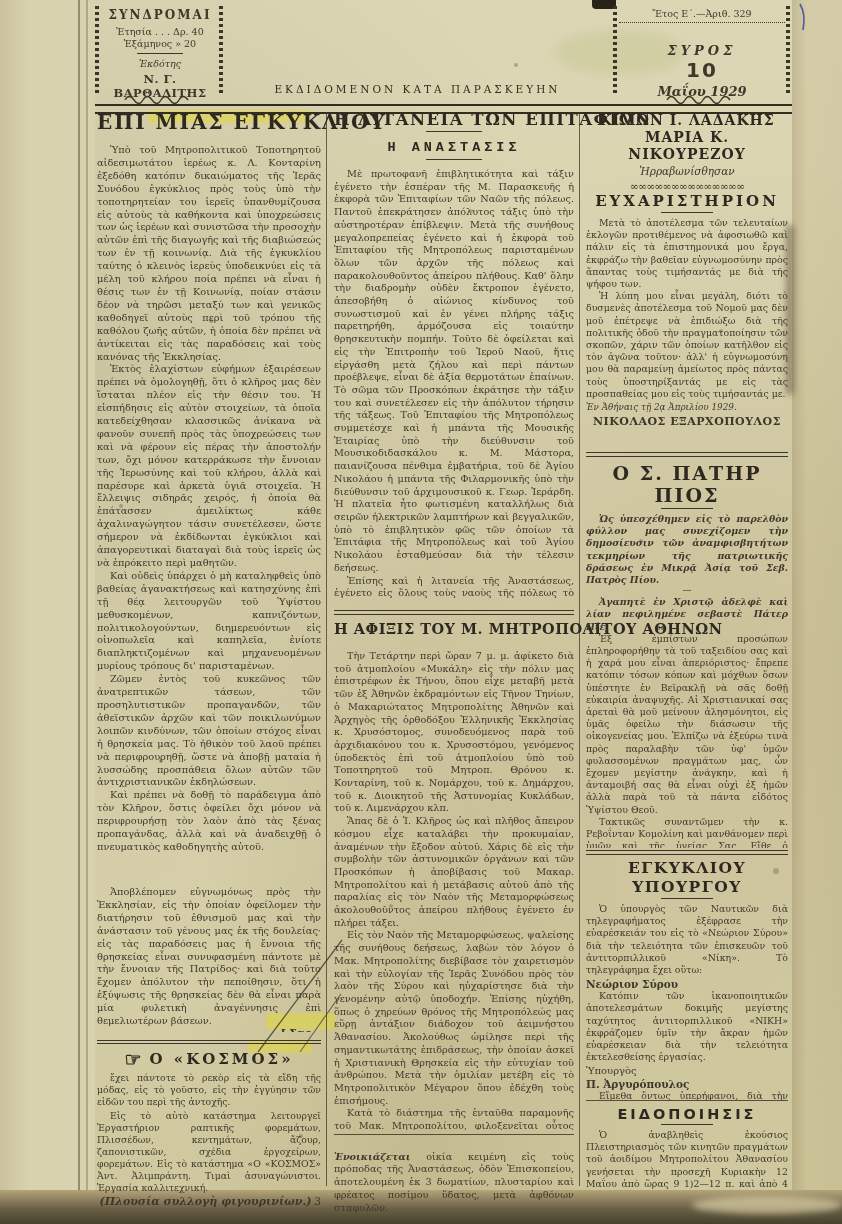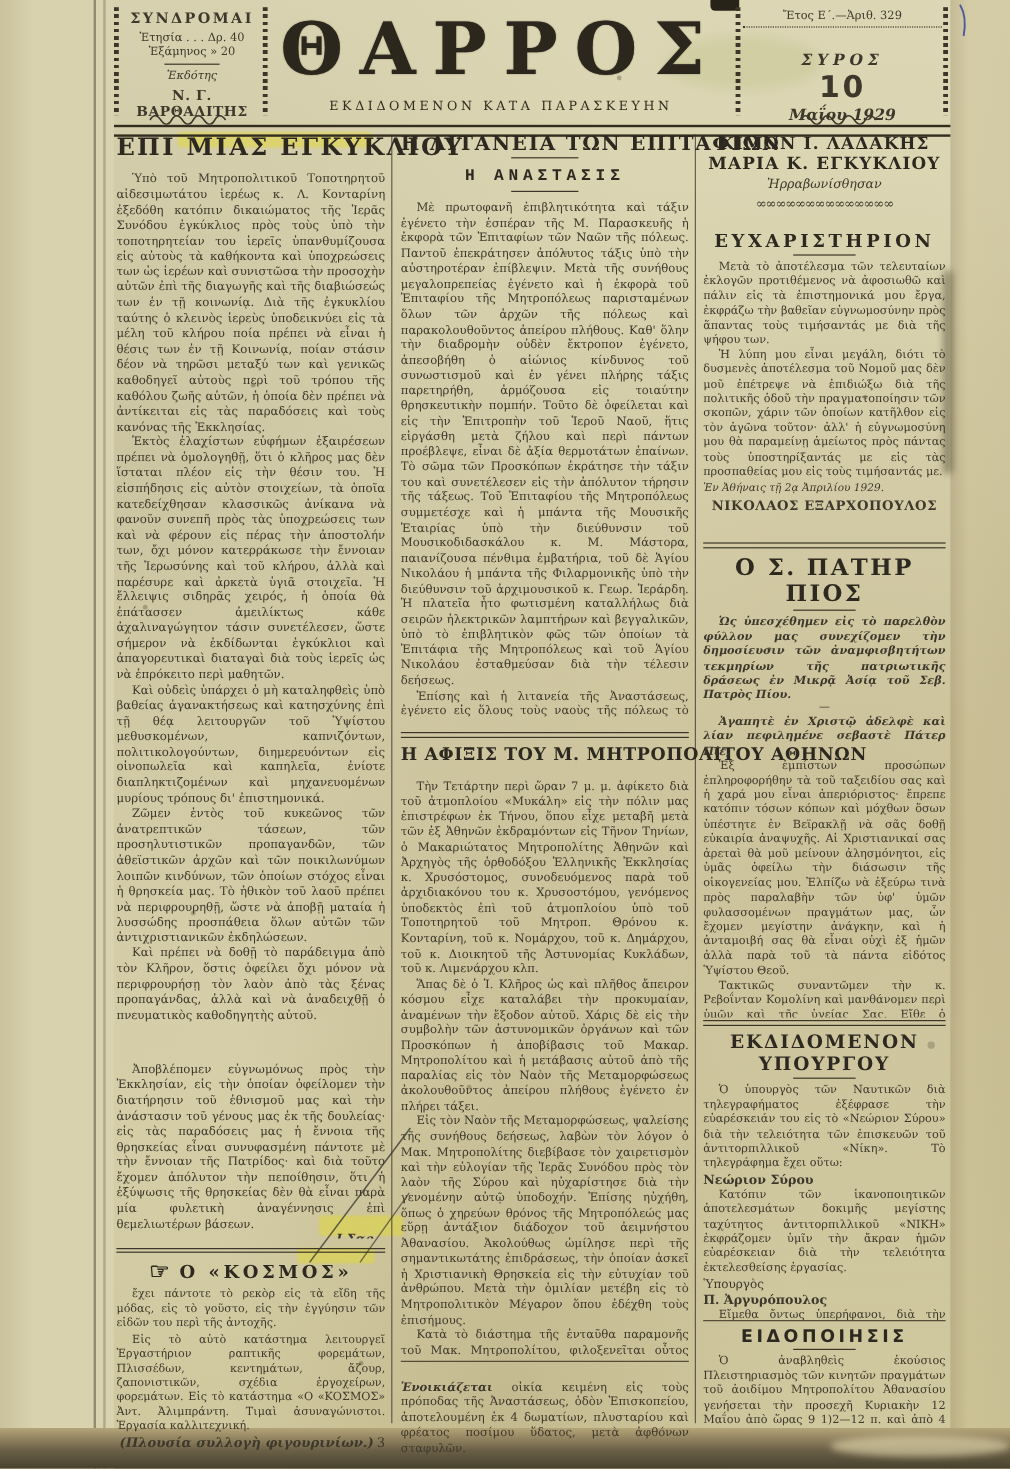--- a/index.html
+++ b/index.html
@@ -49,21 +49,21 @@
   .mast-left .t3{font-size:9.5px;font-style:italic;}
   .mast-left .t4{font-weight:bold;font-size:11.5px;margin-top:3px;letter-spacing:.5px;}
   .mast-title{position:absolute;left:130px;top:8px;width:385px;text-align:center;
       font-weight:bold;font-size:60px;line-height:1;letter-spacing:14px;color:#2c271c;
       text-shadow:0 0 1px rgba(44,39,28,.8);}
   .mast-sub{position:absolute;left:130px;top:79px;width:385px;text-align:center;
       font-size:10.5px;letter-spacing:3px;color:#332d20;}
   .mast-right{position:absolute;left:524px;top:2px;width:166px;text-align:center;}
   .mast-right .issue{font-size:9.5px;border-bottom:1px dotted #3c362a;padding:2px 0 3px;}
   .mast-right .place{font-weight:bold;font-style:italic;font-size:13px;letter-spacing:4px;margin-top:20px;}
-  .mast-right .day{font-weight:bold;font-size:25px;letter-spacing:2px;line-height:1;margin-top:2px;
+  .mast-right .day{font-weight:bold;font-size:20px;letter-spacing:2px;line-height:1;margin-top:2px;
       font-family:"DejaVu Sans","Liberation Sans",sans-serif;}
   .mast-right .date{font-weight:bold;font-style:italic;font-size:13px;margin-top:4px;}
   .squig{position:absolute;bottom:0;}
   
   .col{position:absolute;top:0;height:1224px;}
   .bp{margin:0;text-indent:13px;text-align:justify;}
   .clip{overflow:hidden;position:absolute;left:0;right:0;}
   .c1{left:97px;width:224px;}
   .c1 .bp{font-size:9.8px;line-height:12.9px;}
   .h-main{position:absolute;left:0;right:0;top:110px;text-align:center;font-weight:bold;
@@ -155,21 +155,20 @@
 
     <div class="mast-left">
       <div class="t1">ΣΥΝΔΡΟΜΑΙ</div>
       <div class="t2">Ἐτησία . . . Δρ. 40</div>
       <div class="t2" style="margin-top:1px">Ἑξάμηνος  »  20</div>
       <div class="sep"></div>
       <div class="t3">Ἐκδότης</div>
       <div class="t4">Ν. Γ. ΒΑΡΘΑΛΙΤΗΣ</div>
     </div>
 
-    <div class="mast-title">ΘΑΡΡΟΣ</div>
     <div class="mast-sub">ΕΚΔΙΔΟΜΕΝΟΝ ΚΑΤΑ ΠΑΡΑΣΚΕΥΗΝ</div>
 
     <div class="mast-right">
       <div class="issue">Ἔτος Ε΄.—Ἀριθ. 329</div>
       <div class="place">ΣΥΡΟΣ</div>
       <div class="day">10</div>
       <div class="date">Μαΐου 1929</div>
     </div>
 
     <svg class="squig" style="left:28px" width="74" height="10">
@@ -182,21 +181,21 @@
   <div class="rule-heavy"></div>
 
   <div class="vrule" style="left:326px"></div>
   <div class="vrule" style="left:579px"></div>
 
   <div class="col c1">
     <div class="h-main">ΕΠΙ ΜΙΑΣ ΕΓΚΥΚΛΙΟΥ</div>
     <div class="clip c1-body">
       <p class="bp">Ὑπὸ τοῦ Μητροπολιτικοῦ Τοποτηρητοῦ αἰδεσιμωτάτου ἱερέως κ. Λ. Κονταρίνη ἐξεδόθη κατόπιν δικαιώματος τῆς Ἱερᾶς Συνόδου ἐγκύκλιος πρὸς τοὺς ὑπὸ τὴν τοποτηρητείαν του ἱερεῖς ὑπανθυμίζουσα εἰς αὐτοὺς τὰ καθήκοντα καὶ ὑποχρεώσεις των ὡς ἱερέων καὶ συνιστῶσα τὴν προσοχὴν αὐτῶν ἐπὶ τῆς διαγωγῆς καὶ τῆς διαβιώσεώς των ἐν τῇ κοινωνίᾳ. Διὰ τῆς ἐγκυκλίου ταύτης ὁ κλεινὸς ἱερεὺς ὑποδεικνύει εἰς τὰ μέλη τοῦ κλήρου ποία πρέπει νὰ εἶναι ἡ θέσις των ἐν τῇ Κοινωνίᾳ, ποίαν στάσιν δέον νὰ τηρῶσι μεταξύ των καὶ γενικῶς καθοδηγεῖ αὐτοὺς περὶ τοῦ τρόπου τῆς καθόλου ζωῆς αὐτῶν, ἡ ὁποία δὲν πρέπει νὰ ἀντίκειται εἰς τὰς παραδόσεις καὶ τοὺς κανόνας τῆς Ἐκκλησίας.</p>
       <p class="bp">Ἐκτὸς ἐλαχίστων εὐφήμων ἐξαιρέσεων πρέπει νὰ ὁμολογηθῇ, ὅτι ὁ κλῆρος μας δὲν ἵσταται πλέον εἰς τὴν θέσιν του. Ἡ εἰσπήδησις εἰς αὐτὸν στοιχείων, τὰ ὁποῖα κατεδείχθησαν κλασσικῶς ἀνίκανα νὰ φανοῦν συνεπῆ πρὸς τὰς ὑποχρεώσεις των καὶ νὰ φέρουν εἰς πέρας τὴν ἀποστολήν των, ὄχι μόνον κατερράκωσε τὴν ἔννοιαν τῆς Ἱερωσύνης καὶ τοῦ κλήρου, ἀλλὰ καὶ παρέσυρε καὶ ἀρκετὰ ὑγιᾶ στοιχεῖα. Ἡ ἔλλειψις σιδηρᾶς χειρός, ἡ ὁποία θὰ ἐπάτασσεν ἀμειλίκτως κάθε ἀχαλιναγώγητον τάσιν συνετέλεσεν, ὥστε σήμερον νὰ ἐκδίδωνται ἐγκύκλιοι καὶ ἀπαγορευτικαὶ διαταγαὶ διὰ τοὺς ἱερεῖς ὡς νὰ ἐπρόκειτο περὶ μαθητῶν.</p>
-      <p class="bp">Καὶ οὐδεὶς ὑπάρχει ὁ μὴ καταληφθεὶς ὑπὸ βαθείας ἀγανακτήσεως καὶ κατησχύνης ἐπὶ τῇ θέᾳ λειτουργῶν τοῦ Ὑψίστου μεθυσκομένων, καπνιζόντων, πολιτικολογούντων, διημερευόντων εἰς οἰνοπωλεῖα καὶ καπηλεῖα, ἐνίοτε διαπληκτιζομένων καὶ μηχανευομένων μυρίους τρόπους δι' ἐπιστημονικά.</p>
+      <p class="bp">Καὶ οὐδεὶς ὑπάρχει ὁ μὴ καταληφθεὶς ὑπὸ βαθείας ἀγανακτήσεως καὶ κατησχύνης ἐπὶ τῇ θέᾳ λειτουργῶν τοῦ Ὑψίστου μεθυσκομένων, καπνιζόντων, πολιτικολογούντων, διημερευόντων εἰς οἰνοπωλεῖα καὶ καπηλεῖα, ἐνίοτε διαπληκτιζομένων καὶ μηχανευομένων μυρίους τρόπους δι' παρισταμένων.</p>
       <p class="bp">Ζῶμεν ἐντὸς τοῦ κυκεῶνος τῶν ἀνατρεπτικῶν τάσεων, τῶν προσηλυτιστικῶν προπαγανδῶν, τῶν ἀθεϊστικῶν ἀρχῶν καὶ τῶν ποικιλωνύμων λοιπῶν κινδύνων, τῶν ὁποίων στόχος εἶναι ἡ θρησκεία μας. Τὸ ἠθικὸν τοῦ λαοῦ πρέπει νὰ περιφρουρηθῇ, ὥστε νὰ ἀποβῇ ματαία ἡ λυσσώδης προσπάθεια ὅλων αὐτῶν τῶν ἀντιχριστιανικῶν ἐκδηλώσεων.</p>
       <p class="bp">Καὶ πρέπει νὰ δοθῇ τὸ παράδειγμα ἀπὸ τὸν Κλῆρον, ὅστις ὀφείλει ὄχι μόνον νὰ περιφρουρήσῃ τὸν λαὸν ἀπὸ τὰς ξένας προπαγάνδας, ἀλλὰ καὶ νὰ ἀναδειχθῇ ὁ πνευματικὸς καθοδηγητὴς αὐτοῦ.</p>
 
     </div>
     <div class="c1-lower">
       <p class="bp">Ἀποβλέπομεν εὐγνωμόνως πρὸς τὴν Ἐκκλησίαν, εἰς τὴν ὁποίαν ὀφείλομεν τὴν διατήρησιν τοῦ ἐθνισμοῦ μας καὶ τὴν ἀνάστασιν τοῦ γένους μας ἐκ τῆς δουλείας· εἰς τὰς παραδόσεις μας ἡ ἔννοια τῆς θρησκείας εἶναι συνυφασμένη πάντοτε μὲ τὴν ἔννοιαν τῆς Πατρίδος· καὶ διὰ τοῦτο ἔχομεν ἀπόλυτον τὴν πεποίθησιν, ὅτι ἡ ἐξύψωσις τῆς θρησκείας δὲν θὰ εἶναι παρὰ μία φυλετικὴ ἀναγέννησις ἐπὶ θεμελιωτέρων βάσεων.</p>
       <div class="sig-right">Ι.Σαρ.</div>
     </div>
     <div class="c1-div"></div>
     <div class="kosmos">
@@ -227,28 +226,28 @@
     <div class="clip c2-b2">
       <p class="bp">Τὴν Τετάρτην περὶ ὥραν 7 μ. μ. ἀφίκετο διὰ τοῦ ἀτμοπλοίου «Μυκάλη» εἰς τὴν πόλιν μας ἐπιστρέφων ἐκ Τήνου, ὅπου εἶχε μεταβῆ μετὰ τῶν ἐξ Ἀθηνῶν ἐκδραμόντων εἰς Τῆνον Τηνίων, ὁ Μακαριώτατος Μητροπολίτης Ἀθηνῶν καὶ Ἀρχηγὸς τῆς ὀρθοδόξου Ἑλληνικῆς Ἐκκλησίας κ. Χρυσόστομος, συνοδευόμενος παρὰ τοῦ ἀρχιδιακόνου του κ. Χρυσοστόμου, γενόμενος ὑποδεκτὸς ἐπὶ τοῦ ἀτμοπλοίου ὑπὸ τοῦ Τοποτηρητοῦ τοῦ Μητροπ. Θρόνου κ. Κονταρίνη, τοῦ κ. Νομάρχου, τοῦ κ. Δημάρχου, τοῦ κ. Διοικητοῦ τῆς Ἀστυνομίας Κυκλάδων, τοῦ κ. Λιμενάρχου κλπ.</p>
       <p class="bp">Ἅπας δὲ ὁ Ἱ. Κλῆρος ὡς καὶ πλῆθος ἄπειρον κόσμου εἶχε καταλάβει τὴν προκυμαίαν, ἀναμένων τὴν ἔξοδον αὐτοῦ. Χάρις δὲ εἰς τὴν συμβολὴν τῶν ἀστυνομικῶν ὀργάνων καὶ τῶν Προσκόπων ἡ ἀποβίβασις τοῦ Μακαρ. Μητροπολίτου καὶ ἡ μετάβασις αὐτοῦ ἀπὸ τῆς παραλίας εἰς τὸν Ναὸν τῆς Μεταμορφώσεως ἀκολουθοῦντος ἀπείρου πλήθους ἐγένετο ἐν πλήρει τάξει.</p>
       <p class="bp">Εἰς τὸν Ναὸν τῆς Μεταμορφώσεως, ψαλείσης τῆς συνήθους δεήσεως, λαβὼν τὸν λόγον ὁ Μακ. Μητροπολίτης διεβίβασε τὸν χαιρετισμὸν καὶ τὴν εὐλογίαν τῆς Ἱερᾶς Συνόδου πρὸς τὸν λαὸν τῆς Σύρου καὶ ηὐχαρίστησε διὰ τὴν γενομένην αὐτῷ ὑποδοχήν. Ἐπίσης ηὐχήθη, ὅπως ὁ χηρεύων θρόνος τῆς Μητροπόλεώς μας εὕρῃ ἀντάξιον διάδοχον τοῦ ἀειμνήστου Ἀθανασίου. Ἀκολούθως ὡμίλησε περὶ τῆς σημαντικωτάτης ἐπιδράσεως, τὴν ὁποίαν ἀσκεῖ ἡ Χριστιανικὴ Θρησκεία εἰς τὴν εὐτυχίαν τοῦ ἀνθρώπου. Μετὰ τὴν ὁμιλίαν μετέβη εἰς τὸ Μητροπολιτικὸν Μέγαρον ὅπου ἐδέχθη τοὺς ἐπισήμους.</p>
       <p class="bp">Κατὰ τὸ διάστημα τῆς ἐνταῦθα παραμονῆς τοῦ Μακ. Μητροπολίτου, φιλοξενεῖται οὗτος παρὰ τῷ κ. Νικολάῳ Ρηγοπούλῳ γαμβρῷ τοῦ Τοποτηρητοῦ κ. Κονταρίνη.</p>
 
     </div>
     <div class="c2-r2"></div>
     <p class="rental">
       <b>Ἐνοικιάζεται</b>
-      <span>οἰκία κειμένη εἰς τοὺς πρόποδας τῆς Ἀναστάσεως, ὁδὸν Ἐπισκοπείου, ἀποτελουμένη ἐκ 4 δωματίων, πλυσταρίου καὶ φρέατος ποσίμου ὕδατος, μετὰ ἀφθόνων σταφυλῶν.</span>
+      <span>οἰκία κειμένη εἰς τοὺς πρόποδας τῆς Ἀναστάσεως, ὁδὸν Ἐπισκοπείου, ἀποτελουμένη ἐκ 3 δωματίων, πλυσταρίου καὶ φρέατος ποσίμου ὕδατος, μετὰ ἀφθόνων σταφυλῶν.</span>
     </p>
   </div>
 
   <div class="col c3">
     <div class="engage">
       <div class="n">ΚΙΜΩΝ Ι. ΛΑΔΑΚΗΣ</div>
-      <div class="n">ΜΑΡΙΑ Κ. ΕΓΚΥΚΛΙΟΥ</div>
+      <div class="n">ΜΑΡΙΑ Κ. ΝΙΚΟΥΡΕΖΟΥ</div>
       <div class="e">Ἠρραβωνίσθησαν</div>
       <div class="chain" actable="false">∞∞∞∞∞∞∞∞∞∞∞∞∞∞</div>
     </div>
 
     <div class="clip thanks">
       <div class="sec-head">ΕΥΧΑΡΙΣΤΗΡΙΟΝ</div>
       <p class="bp">Μετὰ τὸ ἀποτέλεσμα τῶν τελευταίων ἐκλογῶν προτιθέμενος νὰ ἀφοσιωθῶ καὶ πάλιν εἰς τὰ ἐπιστημονικά μου ἔργα, ἐκφράζω τὴν βαθεῖαν εὐγνωμοσύνην πρὸς ἅπαντας τοὺς τιμήσαντάς με διὰ τῆς ψήφου των.</p>
       <p class="bp">Ἡ λύπη μου εἶναι μεγάλη, διότι τὸ δυσμενὲς ἀποτέλεσμα τοῦ Νομοῦ μας δὲν μοῦ ἐπέτρεψε νὰ ἐπιδιώξω διὰ τῆς πολιτικῆς ὁδοῦ τὴν πραγματοποίησιν τῶν σκοπῶν, χάριν τῶν ὁποίων κατῆλθον εἰς τὸν ἀγῶνα τοῦτον· ἀλλ' ἡ εὐγνωμοσύνη μου θὰ παραμείνῃ ἀμείωτος πρὸς πάντας τοὺς ὑποστηρίξαντάς με εἰς τὰς προσπαθείας μου εἰς τοὺς τιμήσαντάς με.</p>
       <div class="dateline">Ἐν Ἀθήναις τῇ 2ᾳ Ἀπριλίου 1929.</div>
       <div class="sigline">ΝΙΚΟΛΑΟΣ ΕΞΑΡΧΟΠΟΥΛΟΣ</div>
@@ -260,21 +259,21 @@
       <p class="bp ital" style="font-weight:bold">Ὡς ὑπεσχέθημεν εἰς τὸ παρελθὸν φύλλον μας συνεχίζομεν τὴν δημοσίευσιν τῶν ἀναμφισβητήτων τεκμηρίων τῆς πατριωτικῆς δράσεως ἐν Μικρᾷ Ἀσίᾳ τοῦ Σεβ. Πατρὸς Πίου.</p>
       <div class="dash-orn">—</div>
       <p class="salut">Ἀγαπητὲ ἐν Χριστῷ ἀδελφὲ καὶ λίαν πεφιλημένε σεβαστὲ Πάτερ Πίε,</p>
       <p class="bp">Ἐξ ἐμπίστων προσώπων ἐπληροφορήθην τὰ τοῦ ταξειδίου σας καὶ ἡ χαρά μου εἶναι ἀπεριόριστος· ἔπρεπε κατόπιν τόσων κόπων καὶ μόχθων ὅσων ὑπέστητε ἐν Βεϊρακλῇ νὰ σᾶς δοθῇ εὐκαιρία ἀναψυχῆς. Αἱ Χριστιανικαί σας ἀρεταὶ θὰ μοῦ μείνουν ἀλησμόνητοι, εἰς ὑμᾶς ὀφείλω τὴν διάσωσιν τῆς οἰκογενείας μου. Ἐλπίζω νὰ ἐξεύρω τινὰ πρὸς παραλαβὴν τῶν ὑφ' ὑμῶν φυλασσομένων πραγμάτων μας, ὧν ἔχομεν μεγίστην ἀνάγκην, καὶ ἡ ἀνταμοιβή σας θὰ εἶναι οὐχὶ ἐξ ἡμῶν ἀλλὰ παρὰ τοῦ τὰ πάντα εἰδότος Ὑψίστου Θεοῦ.</p>
       <p class="bp">Τακτικῶς συναντῶμεν τὴν κ. Ρεβοΐνταν Κομολίνη καὶ μανθάνομεν περὶ ὑμῶν καὶ τῆς ὑγείας Σας. Εἴθε ὁ Πανάγαθος Θεὸς νὰ χαρίζῃ εἰς ὑμᾶς ὑγείαν καὶ εὐτυχίαν.</p>
 
     </div>
     <div class="c3-r2"></div>
 
     <div class="clip minister">
-      <div class="sec-head">ΕΚΔΙΔΟΜΕΝΟΝ ΥΠΟΥΡΓΟΥ</div>
+      <div class="sec-head">ΕΓΚΥΚΛΙΟΥ ΥΠΟΥΡΓΟΥ</div>
       <p class="bp">Ὁ ὑπουργὸς τῶν Ναυτικῶν διὰ τηλεγραφήματος ἐξέφρασε τὴν εὐαρέσκειάν του εἰς τὸ «Νεώριον Σύρου» διὰ τὴν τελειότητα τῶν ἐπισκευῶν τοῦ ἀντιτορπιλλικοῦ «Νίκη». Τὸ τηλεγράφημα ἔχει οὕτω:</p>
       <div class="cline b">Νεώριον Σύρου</div>
       <p class="bp">Κατόπιν τῶν ἱκανοποιητικῶν ἀποτελεσμάτων δοκιμῆς μεγίστης ταχύτητος ἀντιτορπιλλικοῦ «ΝΙΚΗ» ἐκφράζομεν ὑμῖν τὴν ἄκραν ἡμῶν εὐαρέσκειαν διὰ τὴν τελειότητα ἐκτελεσθείσης ἐργασίας.</p>
       <div class="cline">Ὑπουργὸς</div>
       <div class="cline b">Π. Ἀργυρόπουλος</div>
       <p class="bp">Εἴμεθα ὄντως ὑπερήφανοι, διὰ τὴν προσγενομένην τιμὴν εἰς τὸ Νεώριον, ἥτις ἄλλως εἶναι καὶ δικαία, διότι ἀληθῶς τὸ «Νεώριον Σύρου» ὑπὸ τὴν διεύθυνσιν τοῦ κ. Μηνᾶ Διακάκη ἀπετέλεσεν ὄντως θαύματα καὶ κατέστη ἓν ἐκ τῶν πρώτων Μηχανουργικῶν ἱδρυμάτων τῆς Ἀνατολῆς.</p>
     </div>
     <div class="c3-r3"></div>
 
     <div class="clip notice">

